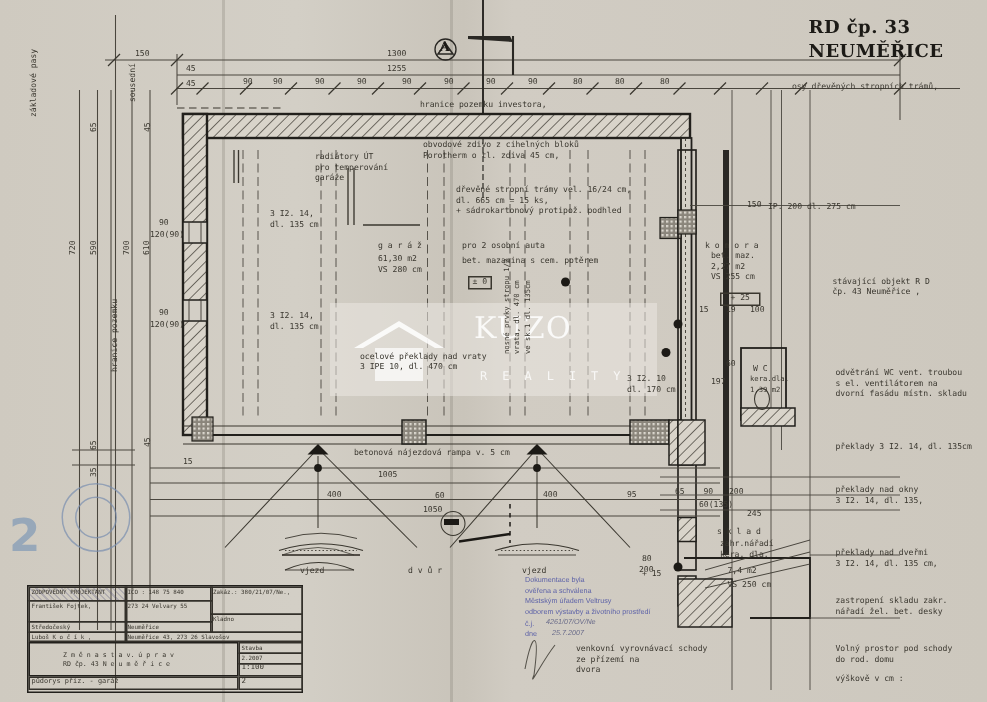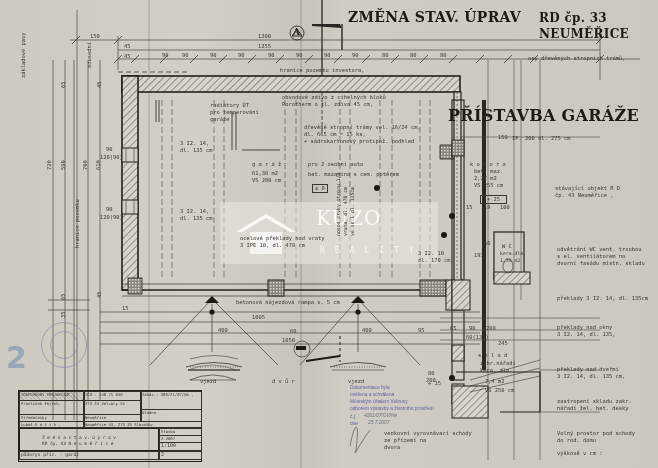--- a/index.html
+++ b/index.html
@@ -282,24 +282,22 @@
 
   <div class="watermark">
     <svg width="90" height="50" style="position:absolute;left:6px;top:6px">
       <path d="M10 24 L40 6 L70 24 L64 24 L40 10 L16 24 Z" fill="rgba(255,255,255,.85)"></path>
       <rect x="24" y="24" width="32" height="22" fill="rgba(255,255,255,.7)"></rect>
     </svg>
     <div class="wm-text">KUZO</div>
     <div class="wm-sub">REALITY</div>
   </div>
 
-  <div class="title-serif" style="left:348px;top:9px;font-size:14px">ZMĚNA STAV. ÚPRAV</div>
   <div class="title-serif" style="left:539px;top:11px;font-size:12px">RD čp. 33</div>
   <div class="title-serif" style="left:539px;top:27px;font-size:12px">NEUMĚŘICE</div>
-  <div class="title-serif" style="left:448px;top:106px;font-size:16px">PŘÍSTAVBA GARÁŽE</div>
   <div class="title-serif" style="left:293px;top:27px;font-size:9px">A</div>
 
   <div class="badge-2">2</div>
   <div class="round-stamp">
       <div class="inner"></div>
     </div>
 
   <div class="t" style="left:90px;top:33px">150</div>
   <div class="t" style="left:258px;top:33px">1300</div>
   <div class="t" style="left:258px;top:43px">1255</div>

